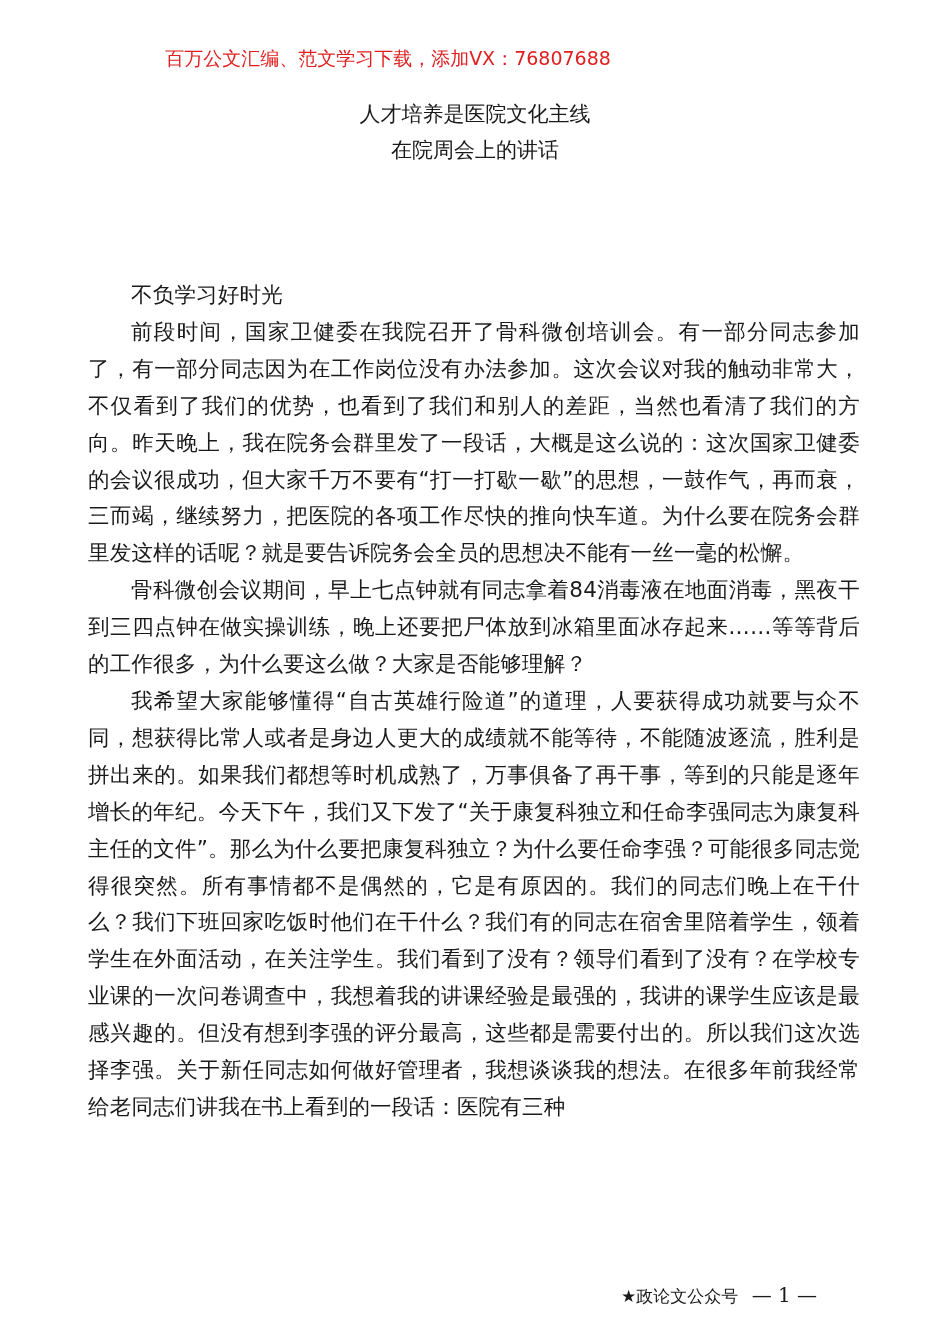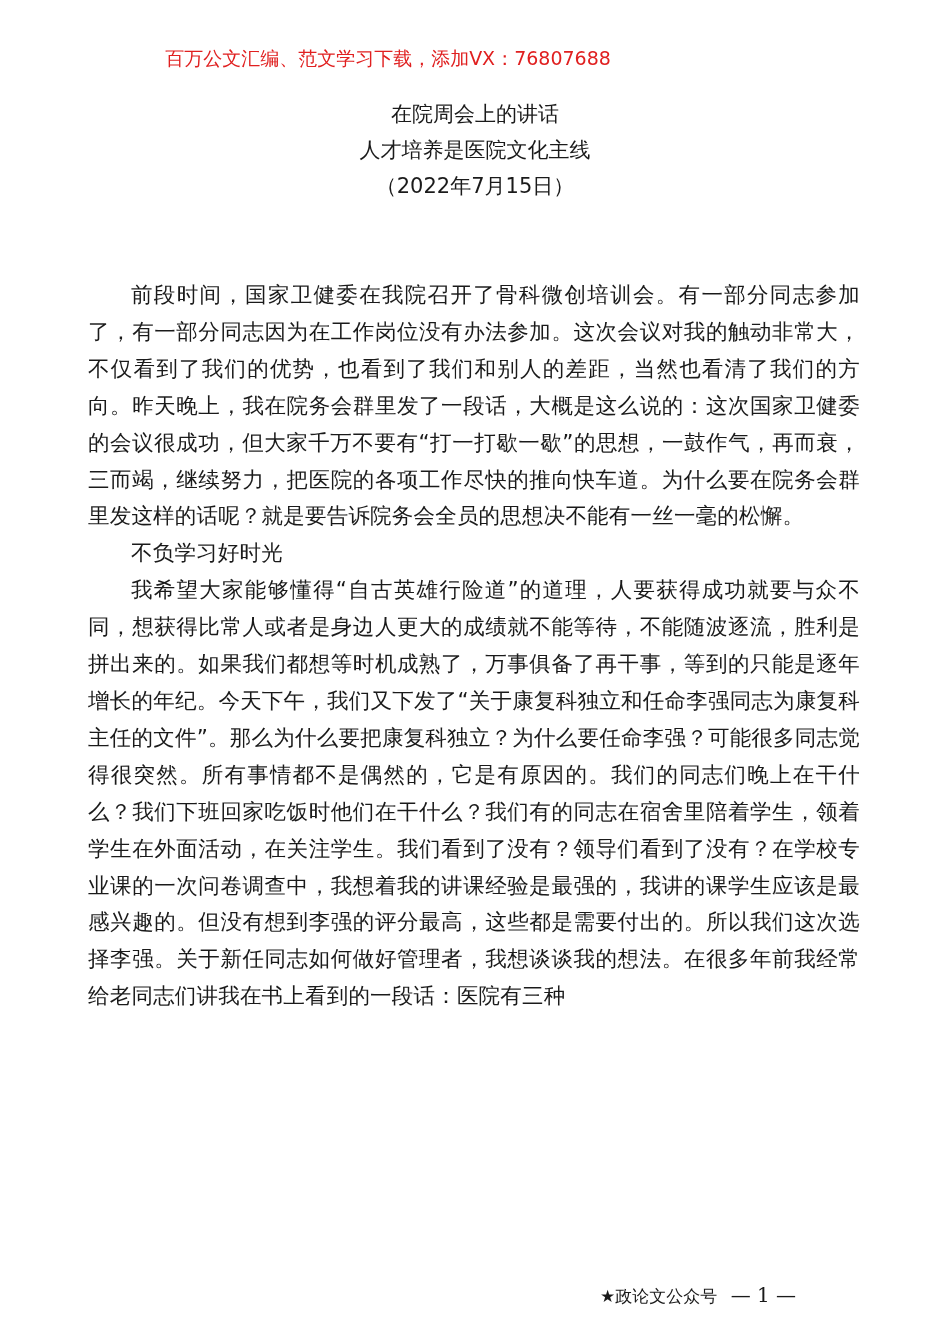--- a/index.html
+++ b/index.html
@@ -47,43 +47,43 @@
       text-align: justify;
       letter-spacing: 0.2px;
     }
     .body-text p {
       margin: 0;
       text-indent: 2em;
     }
     .footer {
       position: absolute;
       top: 1283px;
-      left: 600px;
+      left: 621px;
       font-size: 17px;
       white-space: nowrap;
     }
     .footer .pg {
       font-family: "DejaVu Serif", "Liberation Serif", serif;
       font-size: 20px;
       margin-left: 8px;
     }
   </style>
 </head>
 <body>
 
 <div class="watermark">百万公文汇编、范文学习下载，添加VX：76807688</div>
 
 <div class="title-block">
+  <div>人才培养是医院文化主线</div>
   <div>在院周会上的讲话</div>
-  <div>人才培养是医院文化主线</div>
-  <div>（2022年7月15日）</div>
 </div>
 
 <div class="body-text">
+  <p>不负学习好时光</p>
   <p>前段时间，国家卫健委在我院召开了骨科微创培训会。有一部分同志参加了，有一部分同志因为在工作岗位没有办法参加。这次会议对我的触动非常大，不仅看到了我们的优势，也看到了我们和别人的差距，当然也看清了我们的方向。昨天晚上，我在院务会群里发了一段话，大概是这么说的：这次国家卫健委的会议很成功，但大家千万不要有“打一打歇一歇”的思想，一鼓作气，再而衰，三而竭，继续努力，把医院的各项工作尽快的推向快车道。为什么要在院务会群里发这样的话呢？就是要告诉院务会全员的思想决不能有一丝一毫的松懈。</p>
-  <p>不负学习好时光</p>
+  <p>骨科微创会议期间，早上七点钟就有同志拿着84消毒液在地面消毒，黑夜干到三四点钟在做实操训练，晚上还要把尸体放到冰箱里面冰存起来……等等背后的工作很多，为什么要这么做？大家是否能够理解？</p>
   <p>我希望大家能够懂得“自古英雄行险道”的道理，人要获得成功就要与众不同，想获得比常人或者是身边人更大的成绩就不能等待，不能随波逐流，胜利是拼出来的。如果我们都想等时机成熟了，万事俱备了再干事，等到的只能是逐年增长的年纪。今天下午，我们又下发了“关于康复科独立和任命李强同志为康复科主任的文件”。那么为什么要把康复科独立？为什么要任命李强？可能很多同志觉得很突然。所有事情都不是偶然的，它是有原因的。我们的同志们晚上在干什么？我们下班回家吃饭时他们在干什么？我们有的同志在宿舍里陪着学生，领着学生在外面活动，在关注学生。我们看到了没有？领导们看到了没有？在学校专业课的一次问卷调查中，我想着我的讲课经验是最强的，我讲的课学生应该是最感兴趣的。但没有想到李强的评分最高，这些都是需要付出的。所以我们这次选择李强。关于新任同志如何做好管理者，我想谈谈我的想法。在很多年前我经常给老同志们讲我在书上看到的一段话：医院有三种</p>
 </div>
 
 <div class="footer">
   <span>★政论文公众号</span>
   <span class="pg">— 1 —</span>
 </div>
 
 </body></html>

